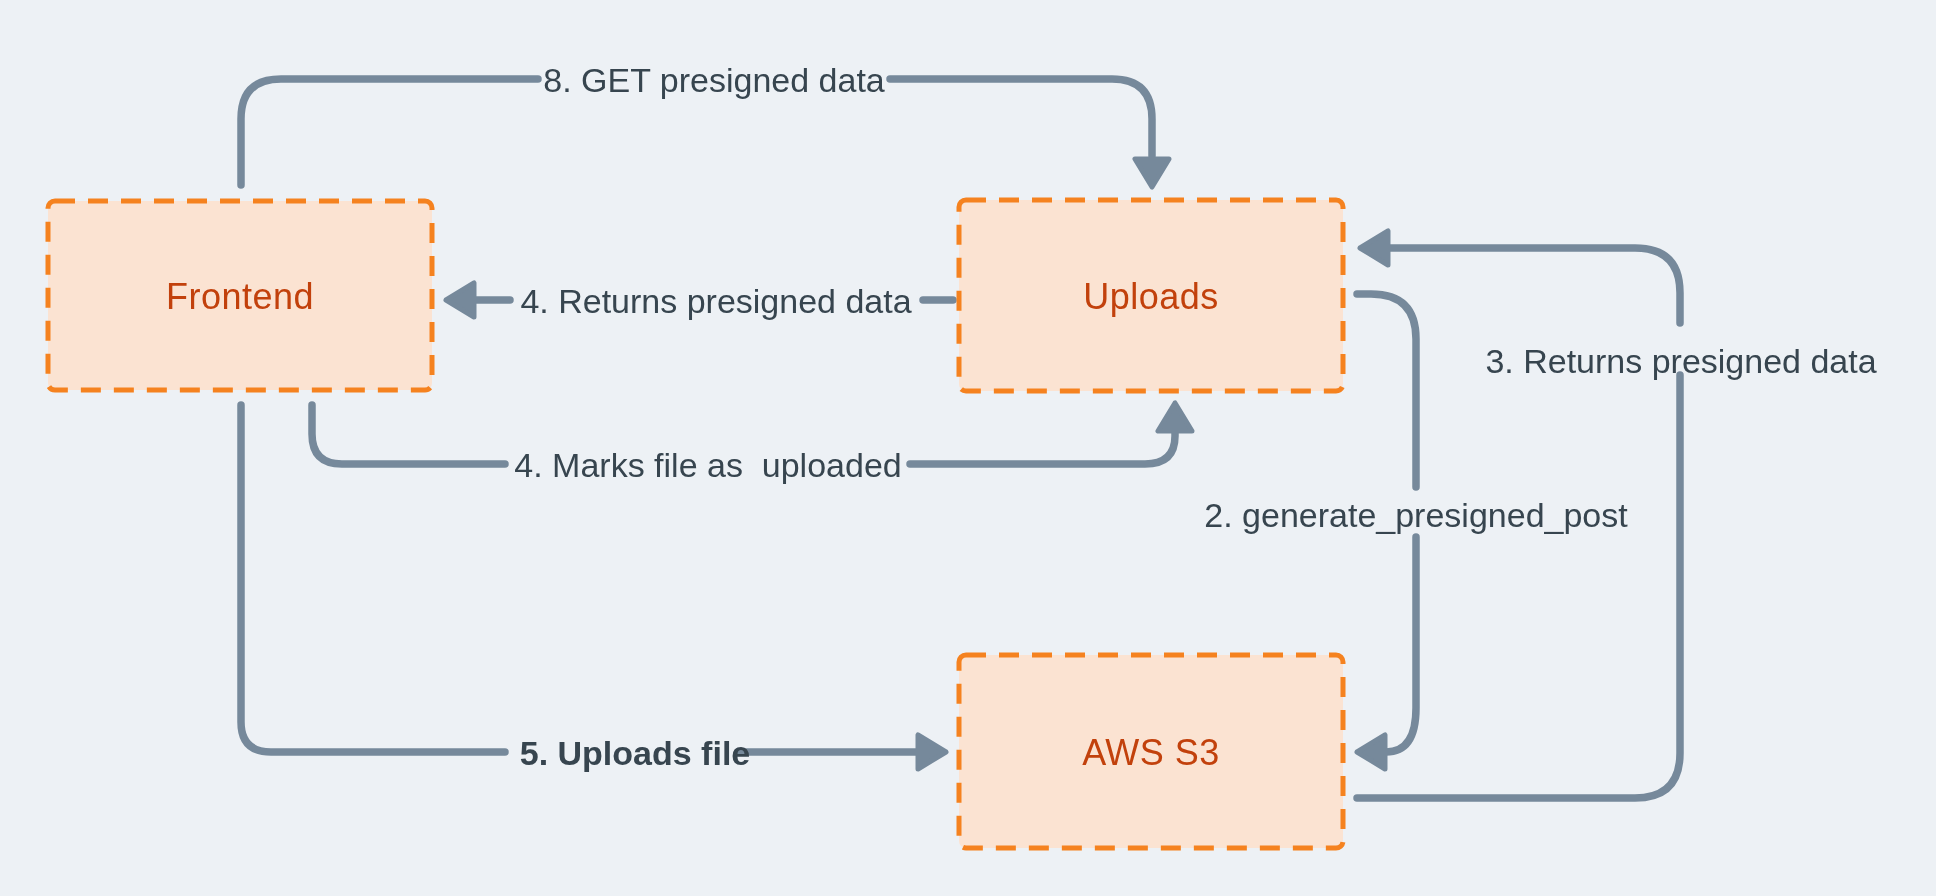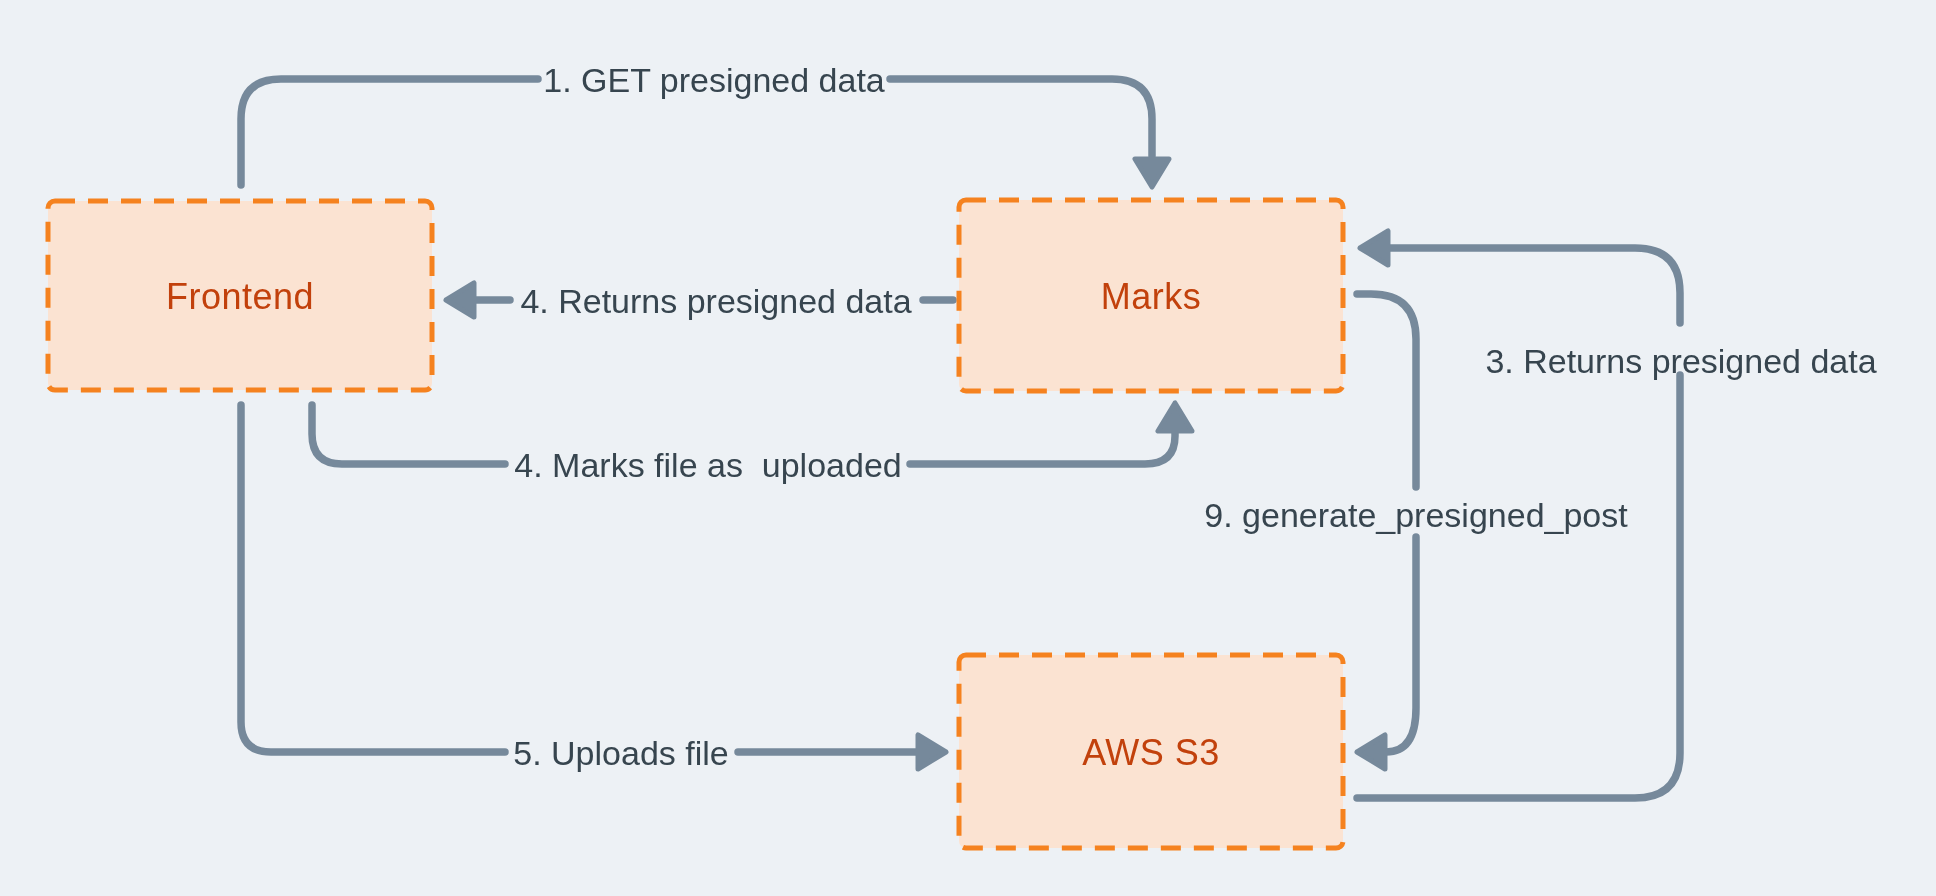--- a/index.html
+++ b/index.html
@@ -97,23 +97,23 @@
       <path class="edge-line" d="M 1680 323 L 1680 293 Q 1680 248 1635 248 L 1390 248"></path>
       <path class="arrowhead" d="M 1360 248 L 1388 231 L 1388 265 Z"></path>
     </g>
 
     <rect class="node-rect" x="48" y="201" width="384" height="189" rx="7"></rect>
     <rect class="node-rect" x="959" y="200" width="384" height="191" rx="7"></rect>
     <rect class="node-rect" x="959" y="655" width="384" height="193" rx="7"></rect>
   </svg>
 
   <div class="node-label" style="left:240px; top:297px;">Frontend</div>
-  <div class="node-label" style="left:1151px; top:297px;">Marks</div>
+  <div class="node-label" style="left:1151px; top:297px;">Uploads</div>
   <div class="node-label" style="left:1151px; top:753px;">AWS S3</div>
 
-  <div class="edge-label" style="left:714px; top:80px;">1. GET presigned data</div>
-  <div class="edge-label" style="left:1416px; top:515px;">9. generate_presigned_post</div>
+  <div class="edge-label" style="left:714px; top:80px;">8. GET presigned data</div>
+  <div class="edge-label" style="left:1416px; top:515px;">2. generate_presigned_post</div>
   <div class="edge-label" style="left:1681px; top:361px;">3. Returns presigned data</div>
   <div class="edge-label" style="left:716px; top:301px;">4. Returns presigned data</div>
-  <div class="edge-label" style="left:621px; top:753px;">5. Uploads file</div>
+  <div class="edge-label" style="left:635px; top:753px;font-weight:bold;">5. Uploads file</div>
   <div class="edge-label" style="left:708px; top:465px;">4. Marks file as  uploaded</div>
 
 </div>
 
 </body></html>

